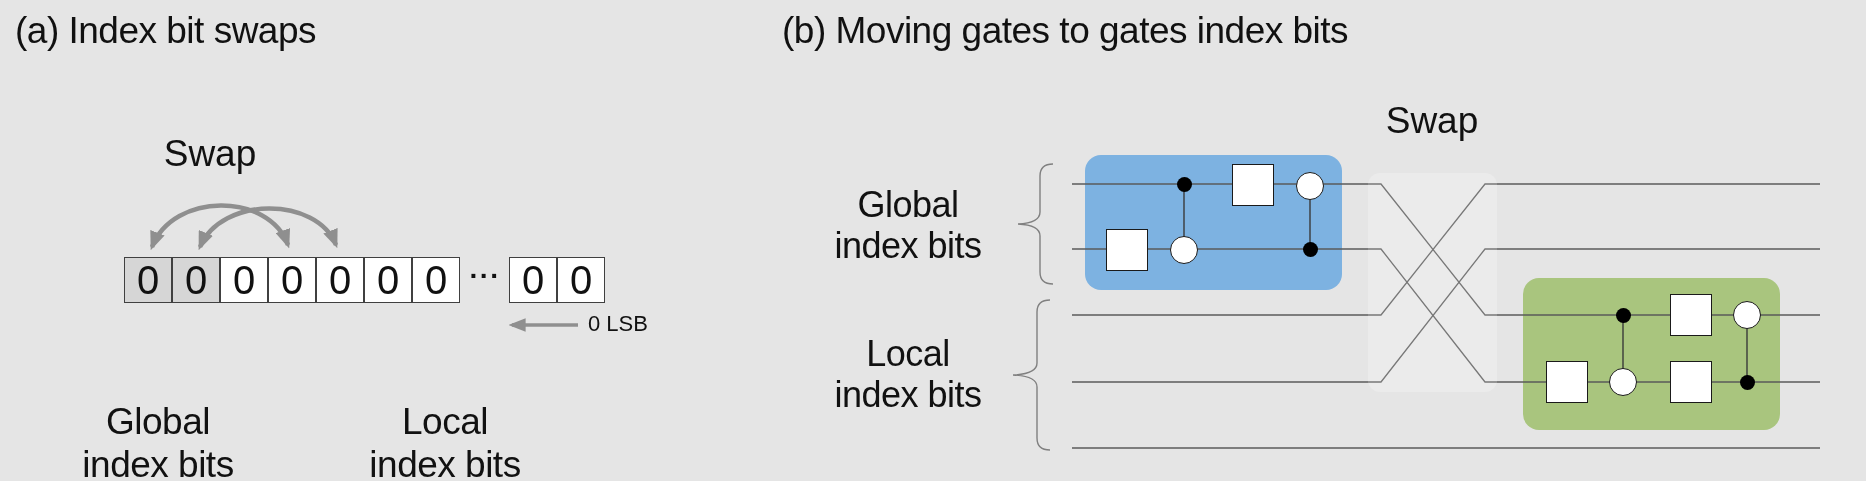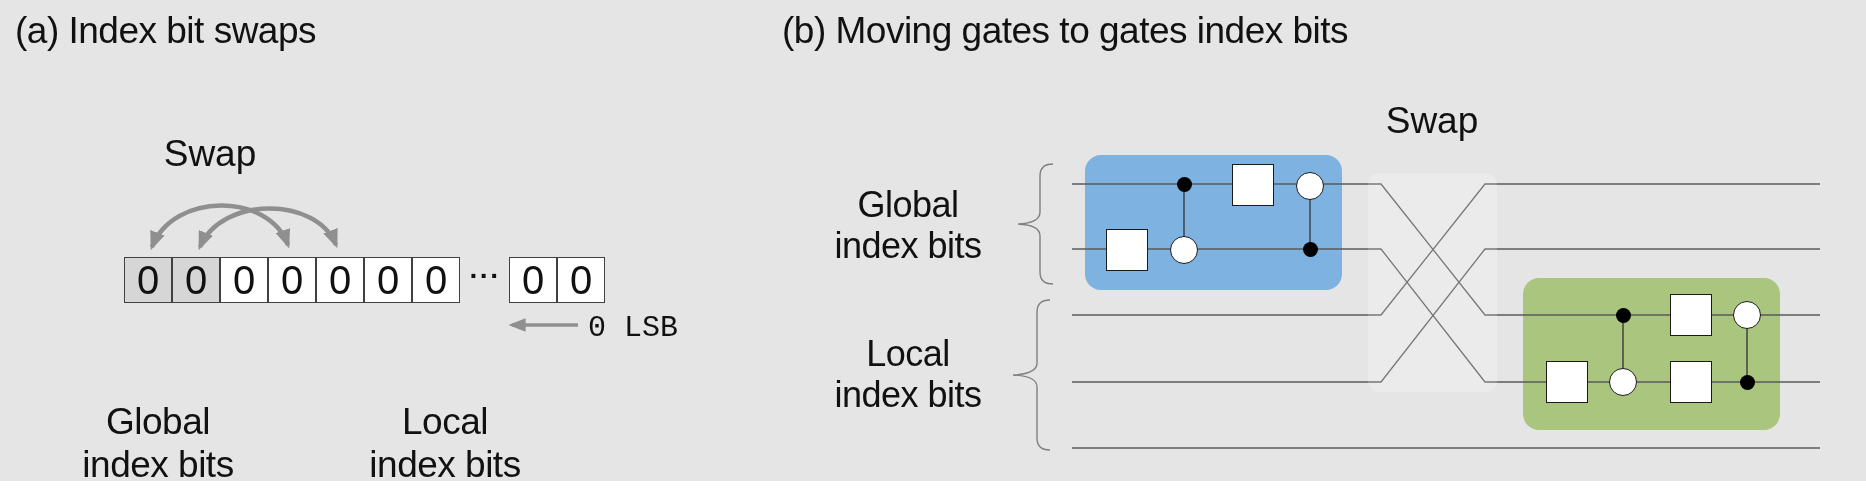--- a/index.html
+++ b/index.html
@@ -6,21 +6,21 @@
   #stage{position:relative;width:1866px;height:481px;background:#e5e5e5;overflow:hidden;
          font-family:"Liberation Sans","DejaVu Sans",sans-serif;color:#111;}
   .abs{position:absolute;}
   .title{font-size:37px;letter-spacing:-0.5px;white-space:nowrap;}
   .swaplabel{font-size:37px;text-align:center;}
   .grouplabel{font-size:37px;line-height:43px;text-align:center;letter-spacing:-0.5px;}
   .cell{position:absolute;width:48px;height:46px;box-sizing:border-box;border:1.6px solid #404040;
         background:#fff;font-size:40px;line-height:44px;text-align:center;}
   .cell.shaded{background:#d6d6d6;}
   .dots{font-size:28px;font-weight:700;letter-spacing:1px;text-align:center;}
-  .lsb{font-size:30px;white-space:nowrap;font-family:Liberation Mono, monospace;}
+  .lsb{font-size:22px;white-space:nowrap;}
   .cbox{position:absolute;border-radius:16px;}
   svg.overlay{position:absolute;left:0;top:0;pointer-events:none;}
   .gate-sq{position:absolute;width:42px;height:42px;box-sizing:border-box;
            border:1.7px solid #1a1a1a;background:#fff;}
   .gate-circle{position:absolute;width:28px;height:28px;box-sizing:border-box;
                border:1.7px solid #1a1a1a;background:#fff;border-radius:50%;}
   .gate-dot{position:absolute;width:15px;height:15px;background:#000;border-radius:50%;}
 </style>
 </head>
 <body>

